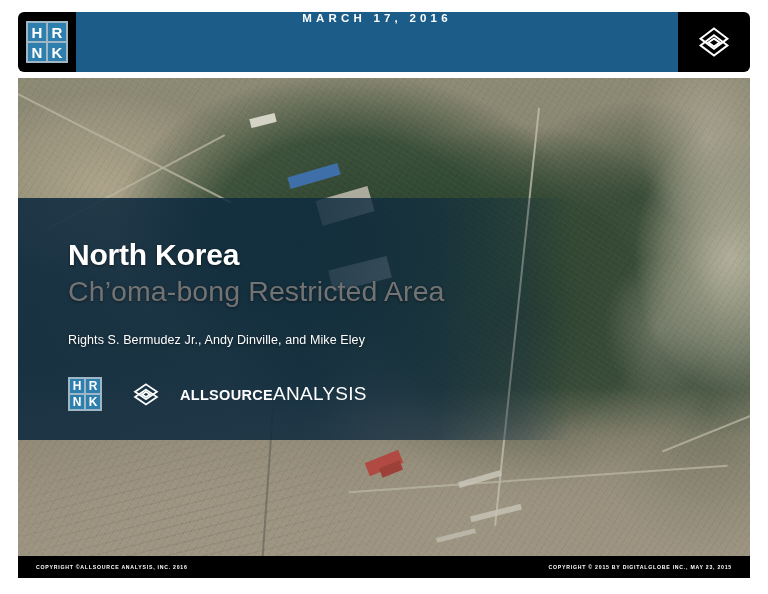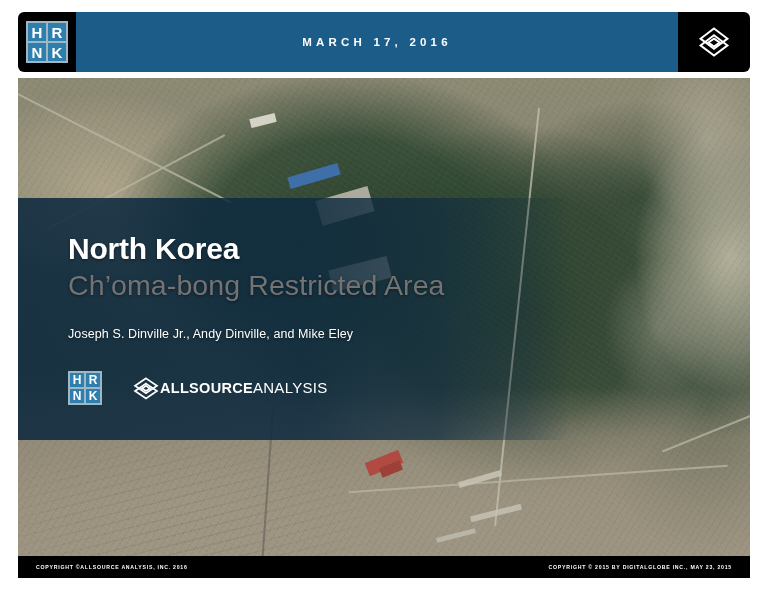--- a/index.html
+++ b/index.html
@@ -21,21 +21,21 @@
     position:absolute; left:18px; top:12px; width:732px; height:60px;
     display:flex; align-items:stretch;
   }
   .hdr-logo-box{
     width:58px; flex:0 0 58px; background:#000000;
     border-top-left-radius:6px; border-bottom-left-radius:6px;
     display:flex; align-items:center; justify-content:center;
   }
   .hdr-band{
     flex:1 1 auto; background:#1b5c88;
-    display:flex; align-items:center; justify-content:center;
+    display:flex; justify-content:center;
   }
   .hdr-date{
     color:#ffffff; font-size:11.5px; font-weight:bold;
     letter-spacing:4.2px; white-space:nowrap;
   }
   .hdr-right-box{
     width:72px; flex:0 0 72px; background:#000000;
     border-top-right-radius:6px; border-bottom-right-radius:6px;
     display:flex; align-items:center; justify-content:center;
   }
@@ -141,21 +141,21 @@
     position:absolute; left:18px; top:198px; width:552px; height:242px;
     background:linear-gradient(90deg,
       rgba(13,41,62,.88) 0%,
       rgba(14,42,63,.86) 52%,
       rgba(16,44,64,.72) 76%,
       rgba(18,46,66,.34) 92%,
       rgba(20,48,68,0) 100%);
     pointer-events:none;
   }
   .overlay-content{
-    position:absolute; left:18px; top:204px; width:560px; height:242px;
+    position:absolute; left:18px; top:210px; width:560px; height:242px;
     padding:27px 0 0 50px;
   }
   .title-main{
     color:#ffffff; font-size:30px; font-weight:bold;
     letter-spacing:-.2px; line-height:1.18;
     text-shadow:0 1px 3px rgba(0,0,0,.45);
   }
   .title-sub{
     color:#737373; font-size:28.5px; font-weight:400;
     letter-spacing:.1px; line-height:1.2; margin-top:2px;
@@ -178,24 +178,24 @@
     text-shadow:0 1px 2px rgba(0,0,0,.55);
   }
   .hrnk-l1, .hrnk-l2{
     font-size:9px; font-weight:bold; letter-spacing:.2px;
     font-variant:small-caps; text-transform:capitalize;
   }
   .hrnk-l3{
     font-size:9.5px; font-weight:bold;
     font-family:"DejaVu Sans", sans-serif; letter-spacing:.5px;
   }
-  .credit-asa{ display:flex; align-items:center; gap:0; margin-left:30px; }
+  .credit-asa{ display:flex; align-items:center; gap:20px; margin-left:30px; }
   .asa-words{ display:flex; align-items:baseline; color:#ffffff; }
   .asa-bold{ font-size:14.5px; font-weight:bold; letter-spacing:.3px; }
-  .asa-light{ font-size:15px; font-weight:400; letter-spacing:.3px; }
+  .asa-light{ font-size:19px; font-weight:400; letter-spacing:.3px; }
 
   
   .footer{
     position:absolute; left:18px; top:556px; width:732px; height:22px;
     background:#000000; display:flex; align-items:center;
     justify-content:space-between; padding:0 18px;
   }
   .foot-txt{
     color:#ffffff; font-size:5.2px; font-weight:bold; letter-spacing:.75px;
     white-space:nowrap;
@@ -258,21 +258,21 @@
     <div class="bldg row1"></div>
     <div class="bldg row2"></div>
     <div class="bldg row3"></div>
   </div>
 
   <div class="overlay"></div>
 
   <div class="overlay-content">
     <div class="title-main">North Korea</div>
     <div class="title-sub">Ch’oma-bong Restricted Area</div>
-    <div class="authors">Joseph S. Dinville Jr., Andy Dinville, and Mike Eley</div>
+    <div class="authors">Rights S. Bermudez Jr., Andy Dinville, and Mike Eley</div>
 
     <div class="credits">
 
       <div class="credit-hrnk">
         <div class="hrnk small">
           <div class="hrnk-cell">H</div>
           <div class="hrnk-cell">R</div>
           <div class="hrnk-cell">N</div>
           <div class="hrnk-cell">K</div>
         </div>

